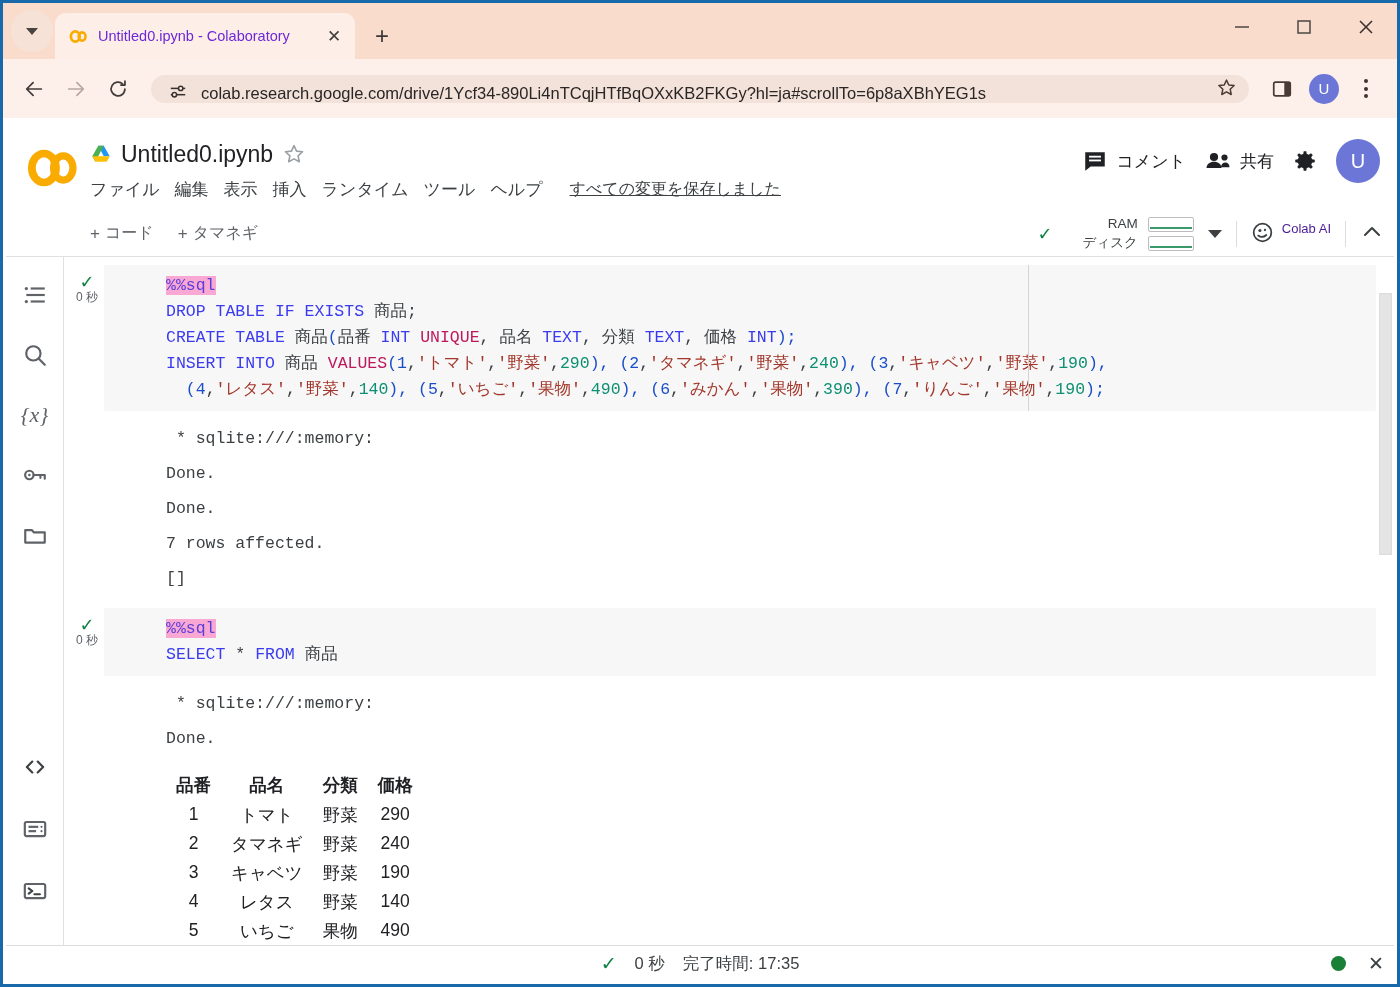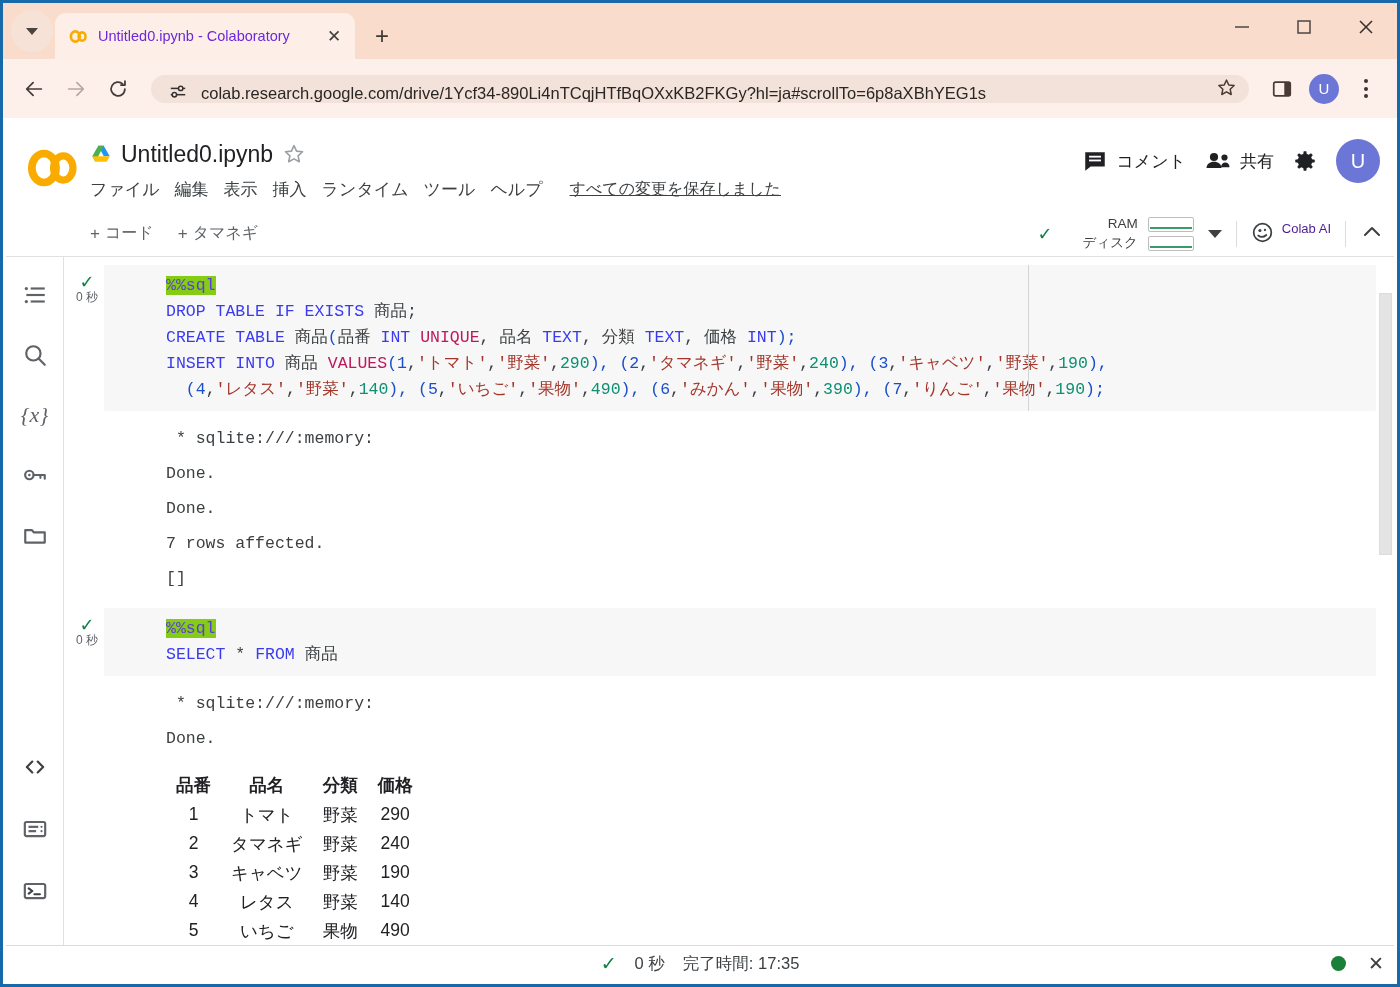--- a/index.html
+++ b/index.html
@@ -299,21 +299,21 @@
   table.sqltbl td { text-align: center; padding: 2.5px 10px; }
 
   
   .k  { color: #3a3aee; }           
   .kv { color: #be185d; }           
   .id { color: #3c4043; }           
   .n  { color: #1a4ec9; }           
   .ng { color: #0d8f73; }           
   .str{ color: #a3362a; }           
   .p  { color: #1a4ec9; }           
-  .magic { color: #5b3ddb; background: #84cc16; }
+  .magic { color: #5b3ddb; background: #f9a8d4; }
 
   
   .vscroll {
     position: absolute;
     right: 2px; top: 36px;
     width: 13px; height: 262px;
     background: #e4e4e4;
     border-radius: 0;
     border: 1px solid #dcdcdc;
   }

